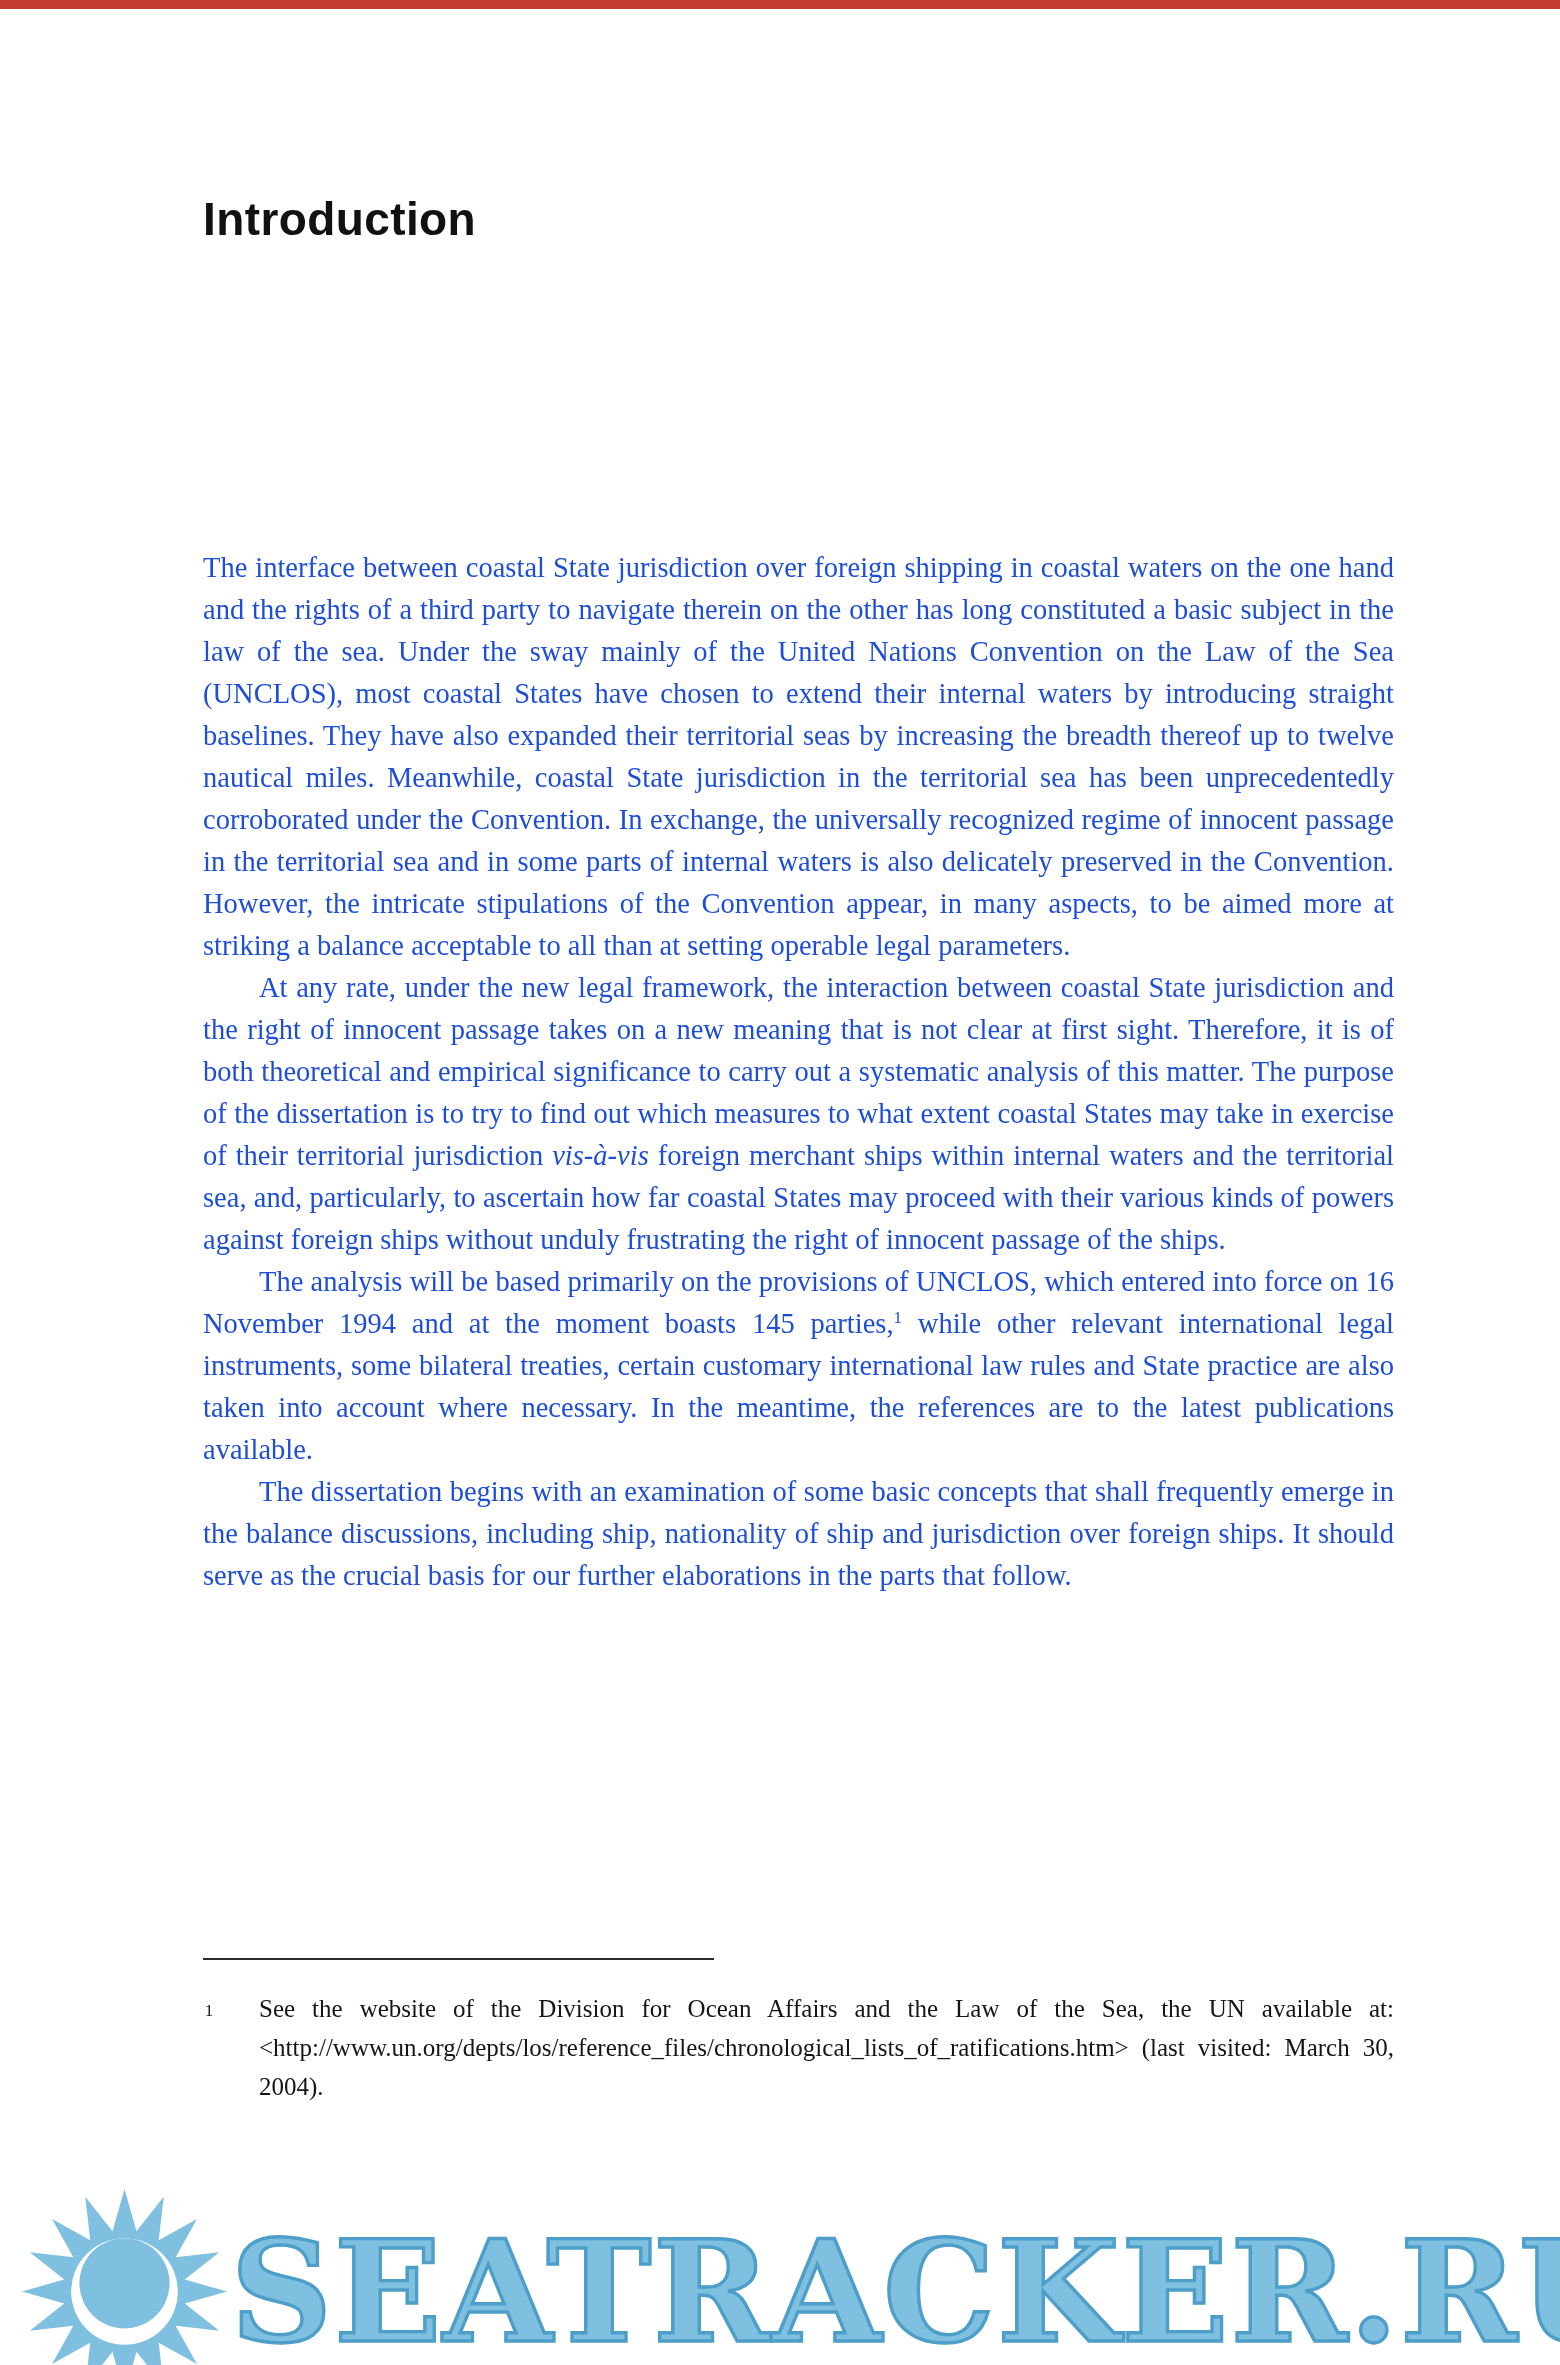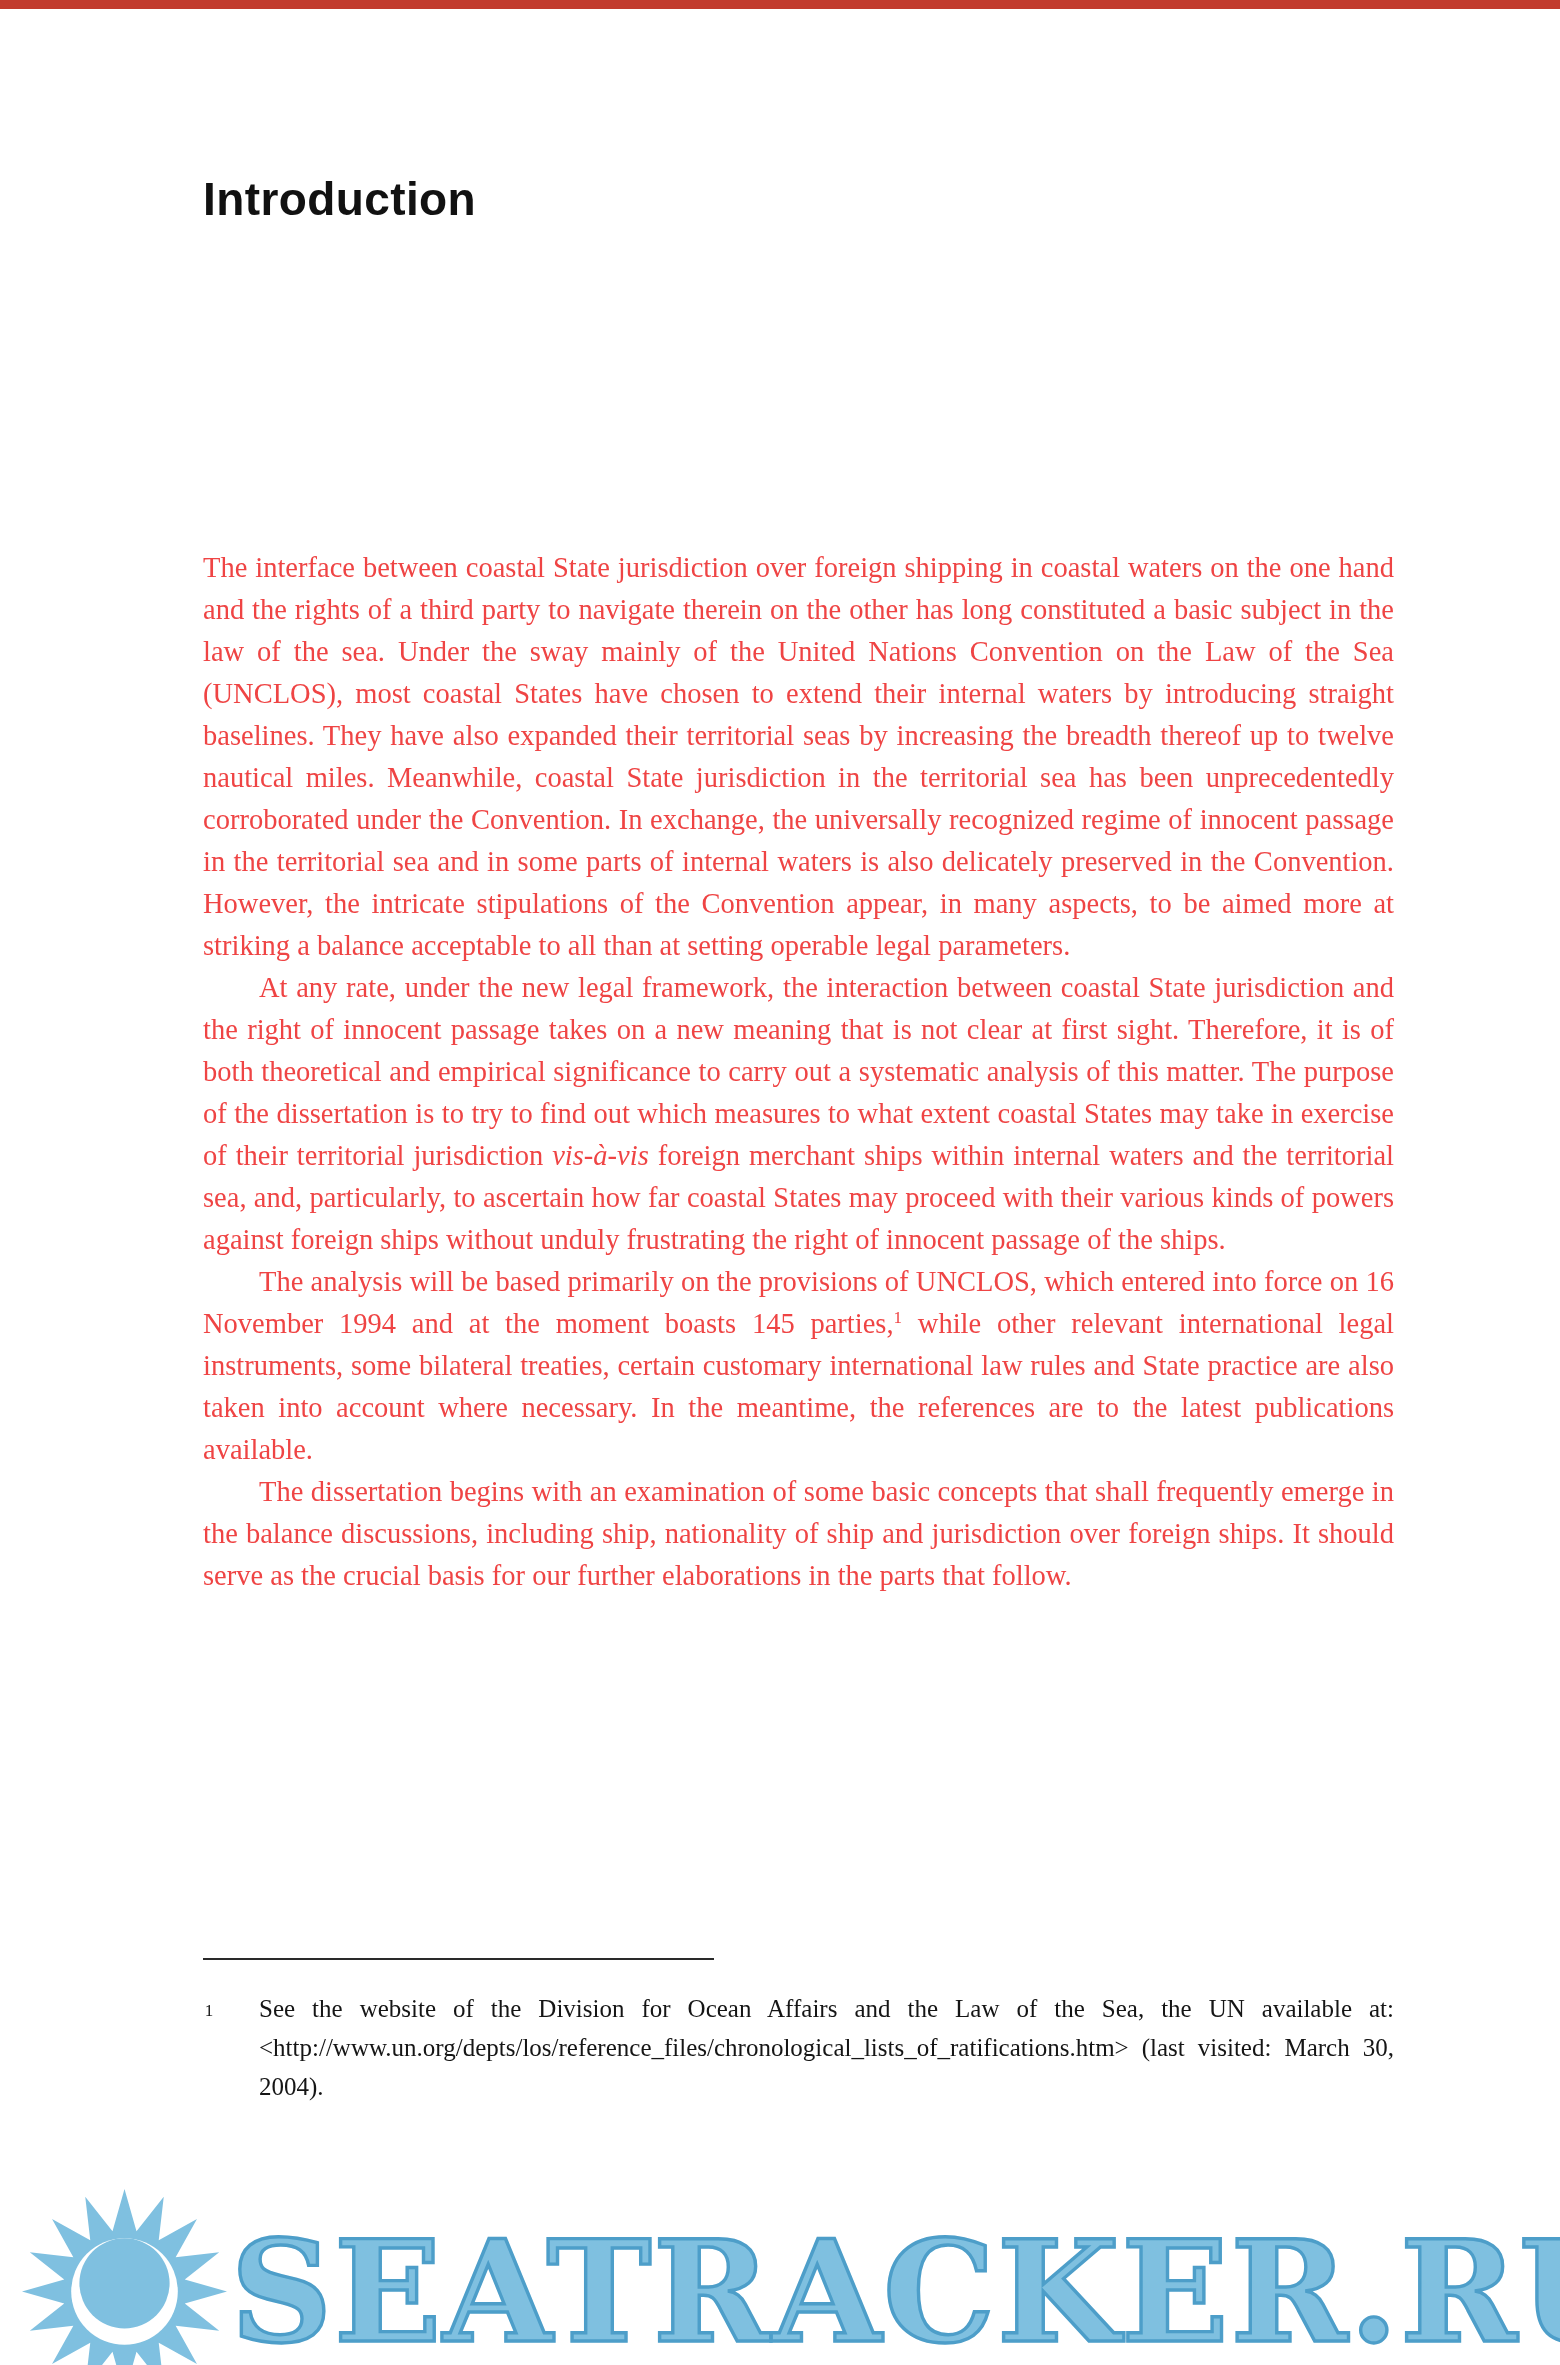--- a/index.html
+++ b/index.html
@@ -18,38 +18,38 @@
     position: absolute;
     top: 0; left: 0;
     width: 100%;
     height: 8.5px;
     background: var(--edge-color, #c23b2e);
   }
 
   .chapter-title {
     position: absolute;
     left: 203px;
-    top: 172px;
+    top: 192px;
     margin: 0;
     font-family: "Liberation Sans", sans-serif;
     font-weight: bold;
     font-size: 46px;
     letter-spacing: 0.4px;
     color: #111111;
   }
 
   .content {
     position: absolute;
     left: 203px;
     top: 547px;
     width: 1191px;
     font-size: 28.5px;
     line-height: 42px;
     text-align: justify;
-    color: #ef4444;
+    color: #1d4ed8;
   }
   .para { margin: 0; }
   .para.indent { text-indent: 56px; }
   .italic-seg { font-style: italic; margin-top: 12px; }
   sup.ref {
     font-size: 0.6em;
     vertical-align: super;
     line-height: 0;
   }
 

